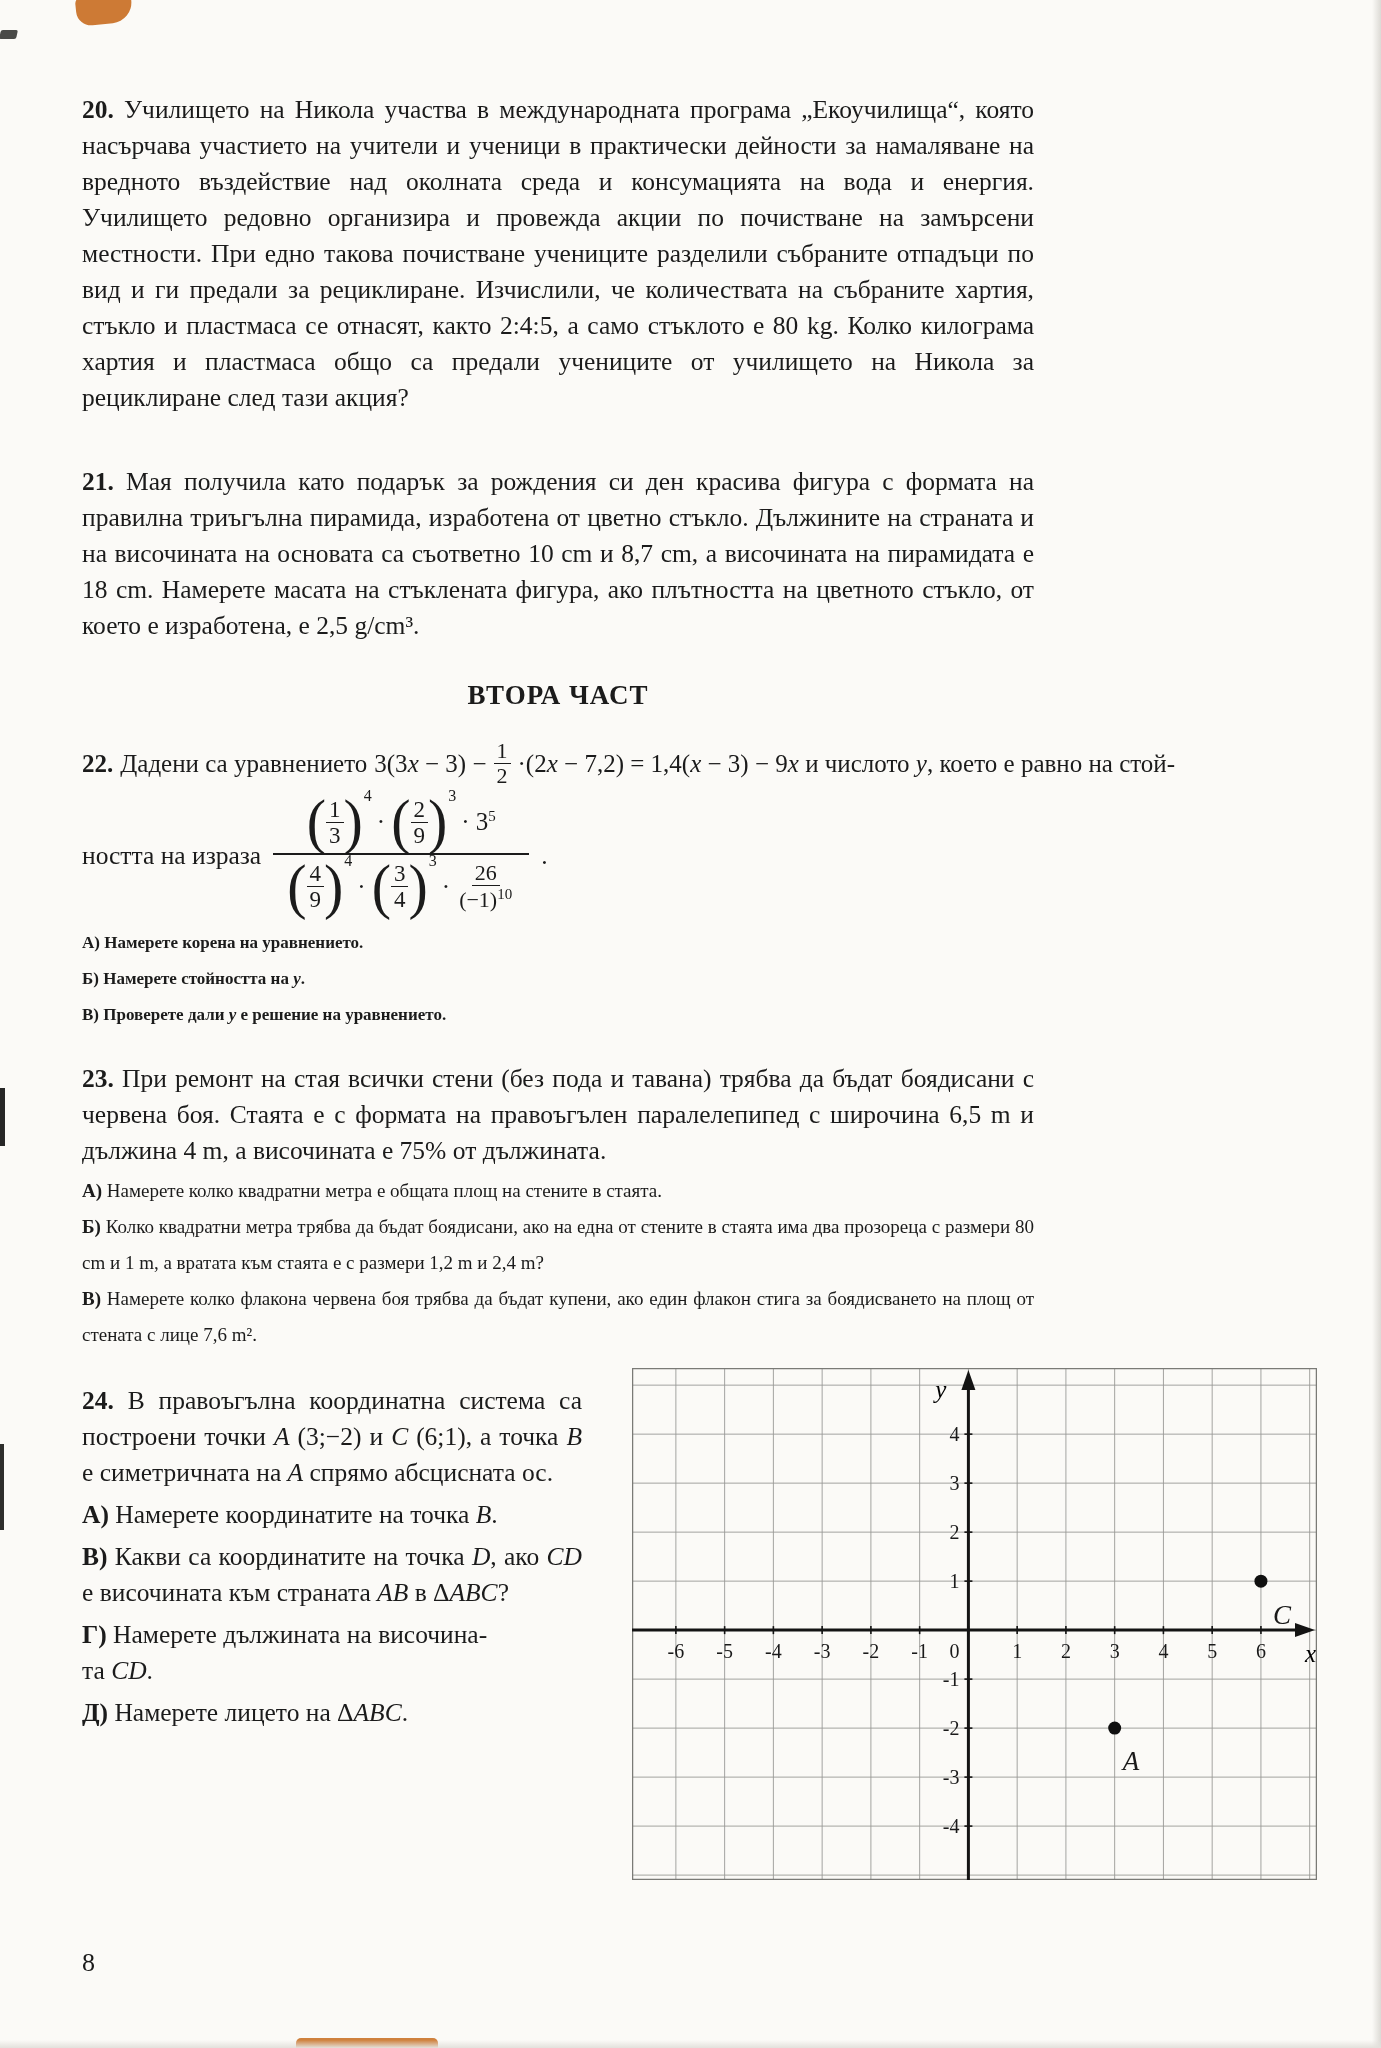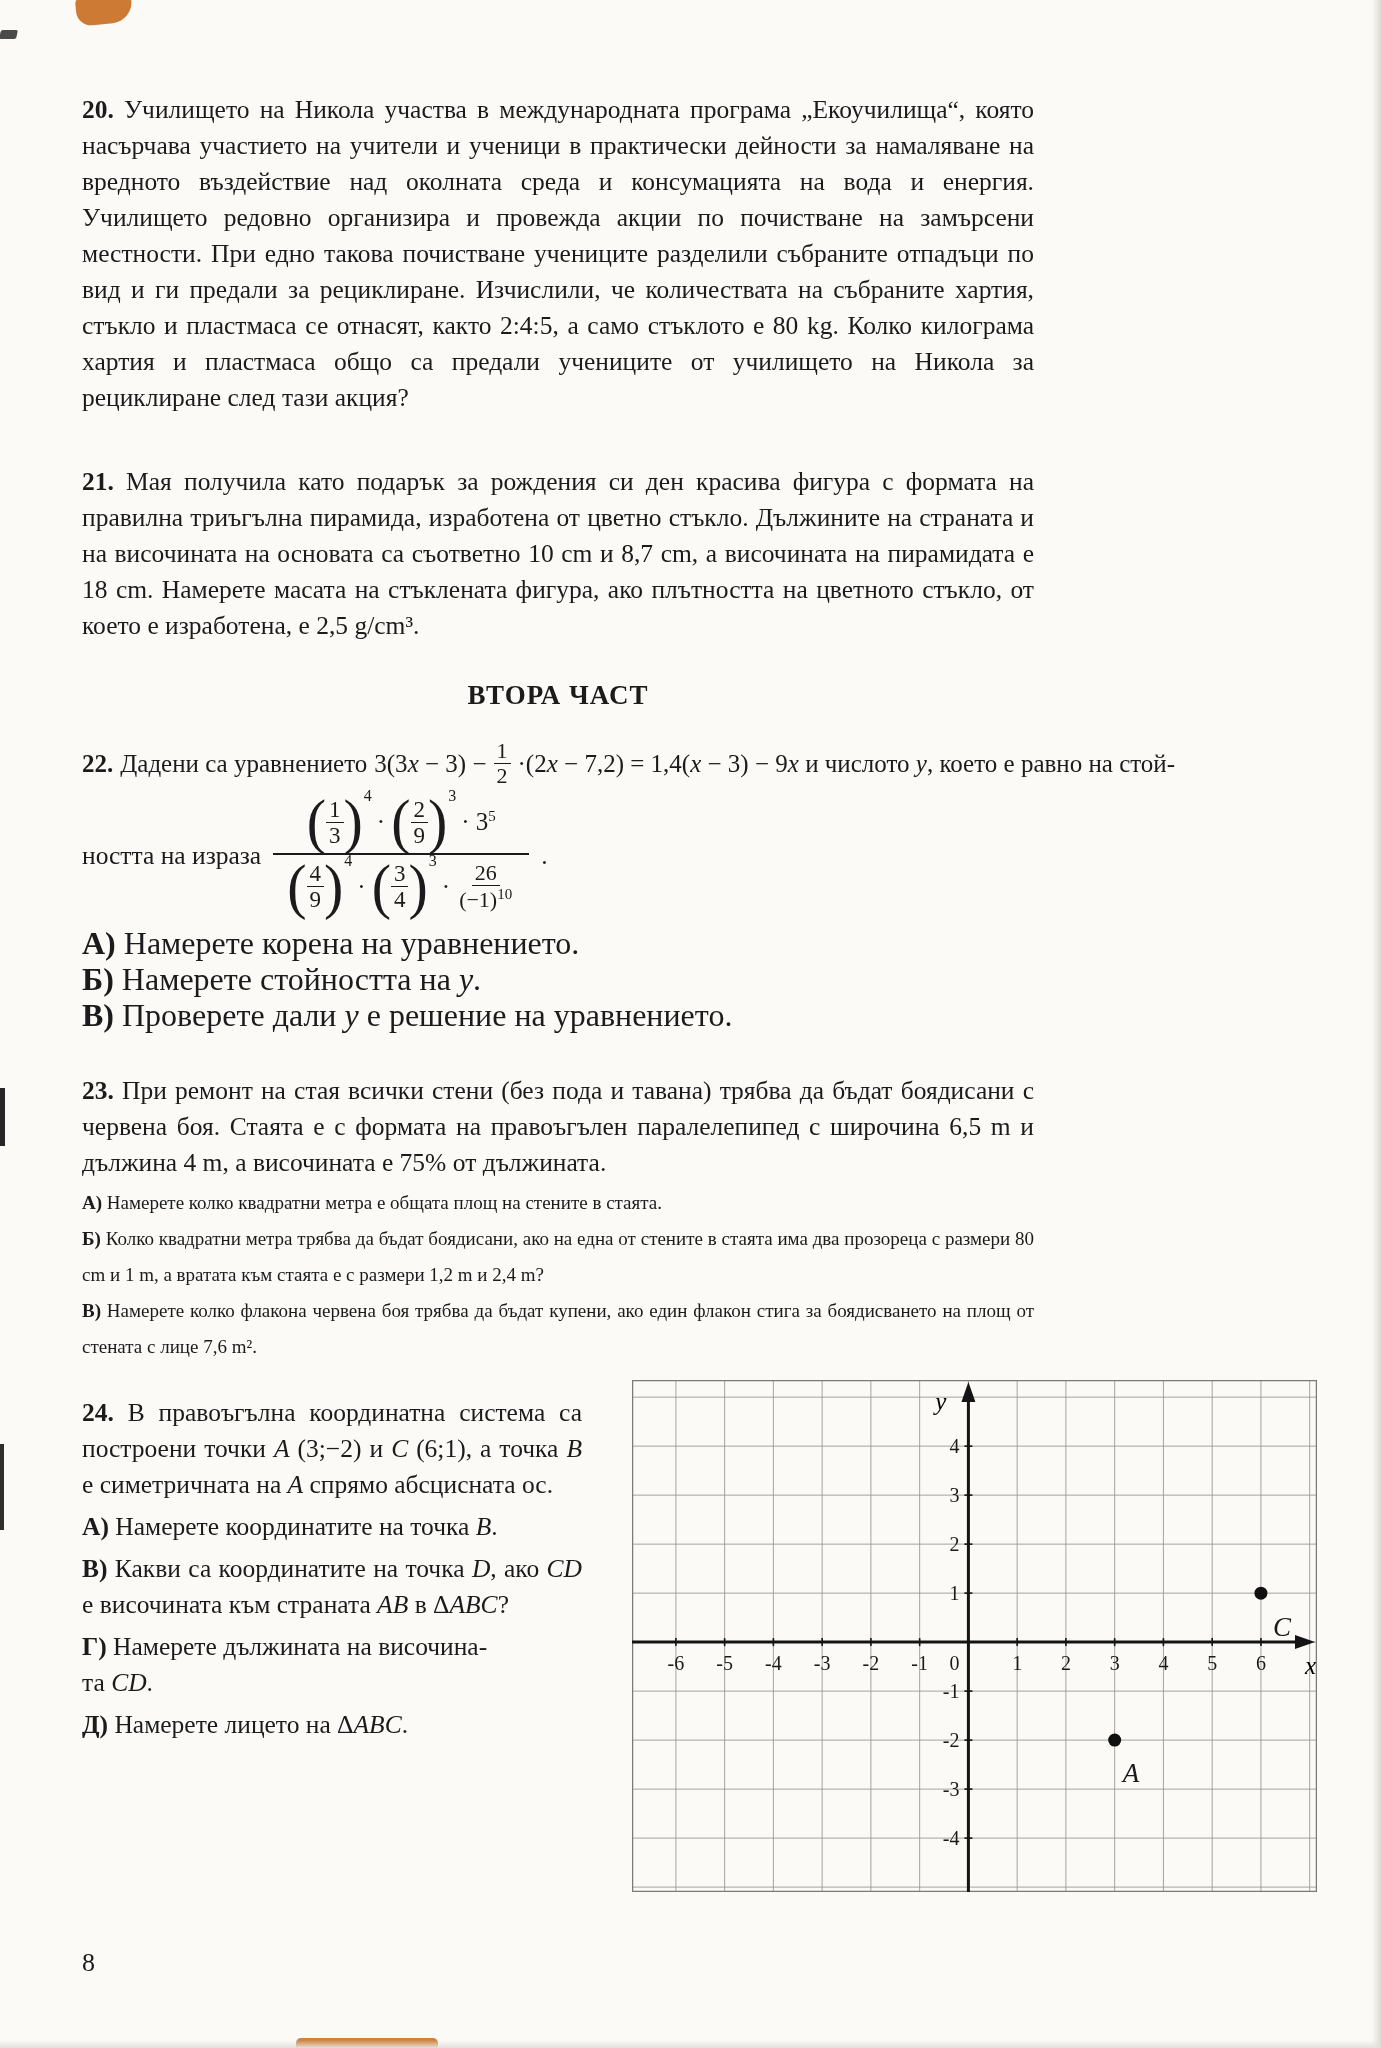--- a/index.html
+++ b/index.html
@@ -23,23 +23,23 @@
   .bf-num,.bf-den{display:flex;align-items:center;padding:2px 14px 4px;}
   .bf-den{border-top:2.2px solid #1b1b1b;padding-top:6px;}
   .pfrac{display:inline-flex;align-items:center;}
   .par{font-size:58px;font-weight:300;line-height:0.9;transform:scaleY(1.05);}
   .pfrac .sfrac{font-size:23px;}
   .pexp{font-size:16px;position:relative;top:-26px;left:1px;}
   .pow{font-size:25px;}
   .pow sup,.fd sup{font-size:15px;}
   .mdot{font-size:25px;padding:0 6px;}
   .itm{margin:0;}
-  .itm22{width:952px;font-size:32px;line-height:36px;}
+  .itm22{width:952px;font-size:17px;line-height:36px;font-weight:bold;}
   .itms22{margin-top:8px;}
-  .p23{margin-top:40px;}
+  .p23{margin-top:28px;}
   .itms23{margin-top:4px;}
   .itm23{width:952px;font-size:19px;line-height:36px;text-align:justify;margin:0;}
   
   .p24wrap{position:relative;margin-top:30px;height:520px;}
   .p24col{width:500px;font-size:25.5px;line-height:36px;text-align:justify;}
   .p24col .itm{margin-top:6px;white-space:pre-wrap;}
   .chartbox{position:absolute;left:550px;top:-15px;width:685px;height:512px;}
   svg{font-family:"Liberation Serif","DejaVu Serif",serif;}
   .pageno{position:absolute;left:0;top:1948px;font-size:26px;}
   

